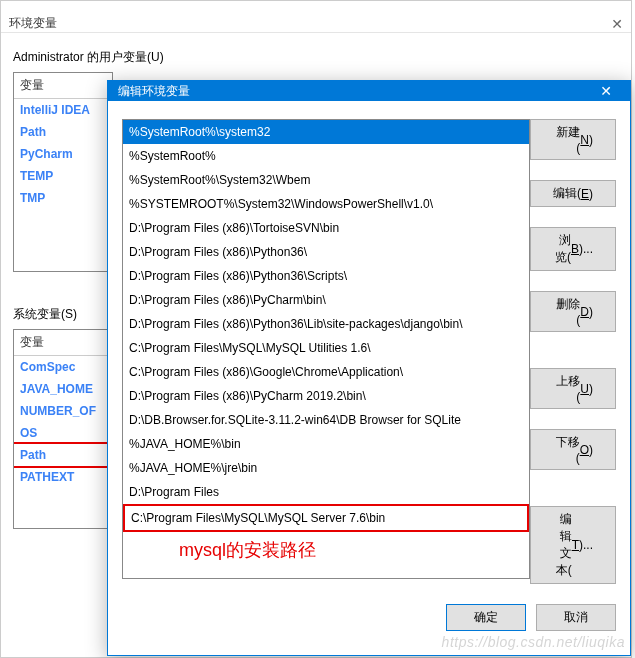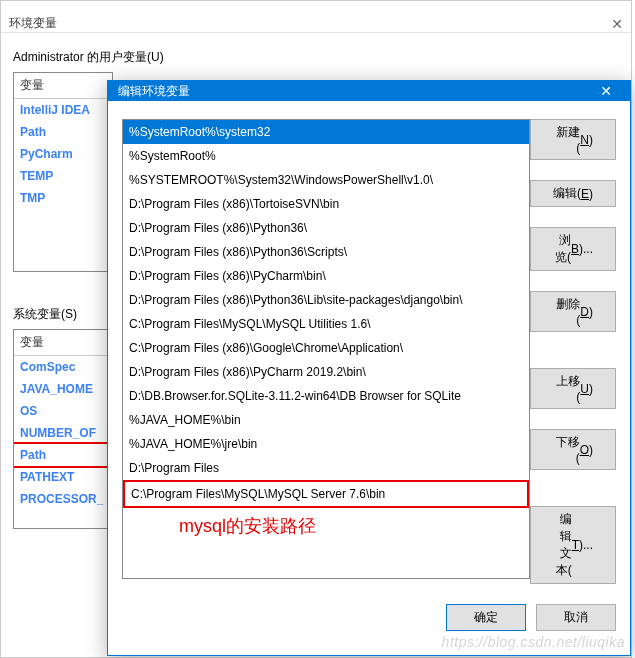--- a/index.html
+++ b/index.html
@@ -203,39 +203,39 @@
       <div class="list-item">TEMP</div>
       <div class="list-item">TMP</div>
     </div>
 
     <div style="height:34px"></div>
     <div class="section-label">系统变量(S)</div>
     <div class="list-box sys-vars-box" style="margin-top:6px">
       <div class="list-header">变量</div>
       <div class="list-item">ComSpec</div>
       <div class="list-item">JAVA_HOME</div>
+      <div class="list-item">NUMBER_OF</div>
       <div class="list-item">OS</div>
-      <div class="list-item">NUMBER_OF</div>
       <div class="list-item highlight-red">Path</div>
       <div class="list-item">PATHEXT</div>
-      <div class="list-item">PROCESSOR_</div>
     </div>
   </div>
 </div>
 
 <div class="edit-dialog">
   <div class="edit-title-bar">
     <span>编辑环境变量</span>
     <div class="close-btn">✕</div>
   </div>
   <div class="edit-body">
     <div class="edit-main">
       <div class="path-list">
         <div class="path-item selected">%SystemRoot%\system32</div>
         <div class="path-item">%SystemRoot%</div>
+        <div class="path-item">%SystemRoot%\System32\Wbem</div>
         <div class="path-item">%SYSTEMROOT%\System32\WindowsPowerShell\v1.0\</div>
         <div class="path-item">D:\Program Files (x86)\TortoiseSVN\bin</div>
         <div class="path-item">D:\Program Files (x86)\Python36\</div>
         <div class="path-item">D:\Program Files (x86)\Python36\Scripts\</div>
         <div class="path-item">D:\Program Files (x86)\PyCharm\bin\</div>
         <div class="path-item">D:\Program Files (x86)\Python36\Lib\site-packages\django\bin\</div>
         <div class="path-item">C:\Program Files\MySQL\MySQL Utilities 1.6\</div>
         <div class="path-item">C:\Program Files (x86)\Google\Chrome\Application\</div>
         <div class="path-item">D:\Program Files (x86)\PyCharm 2019.2\bin\</div>
         <div class="path-item">D:\DB.Browser.for.SQLite-3.11.2-win64\DB Browser for SQLite</div>

